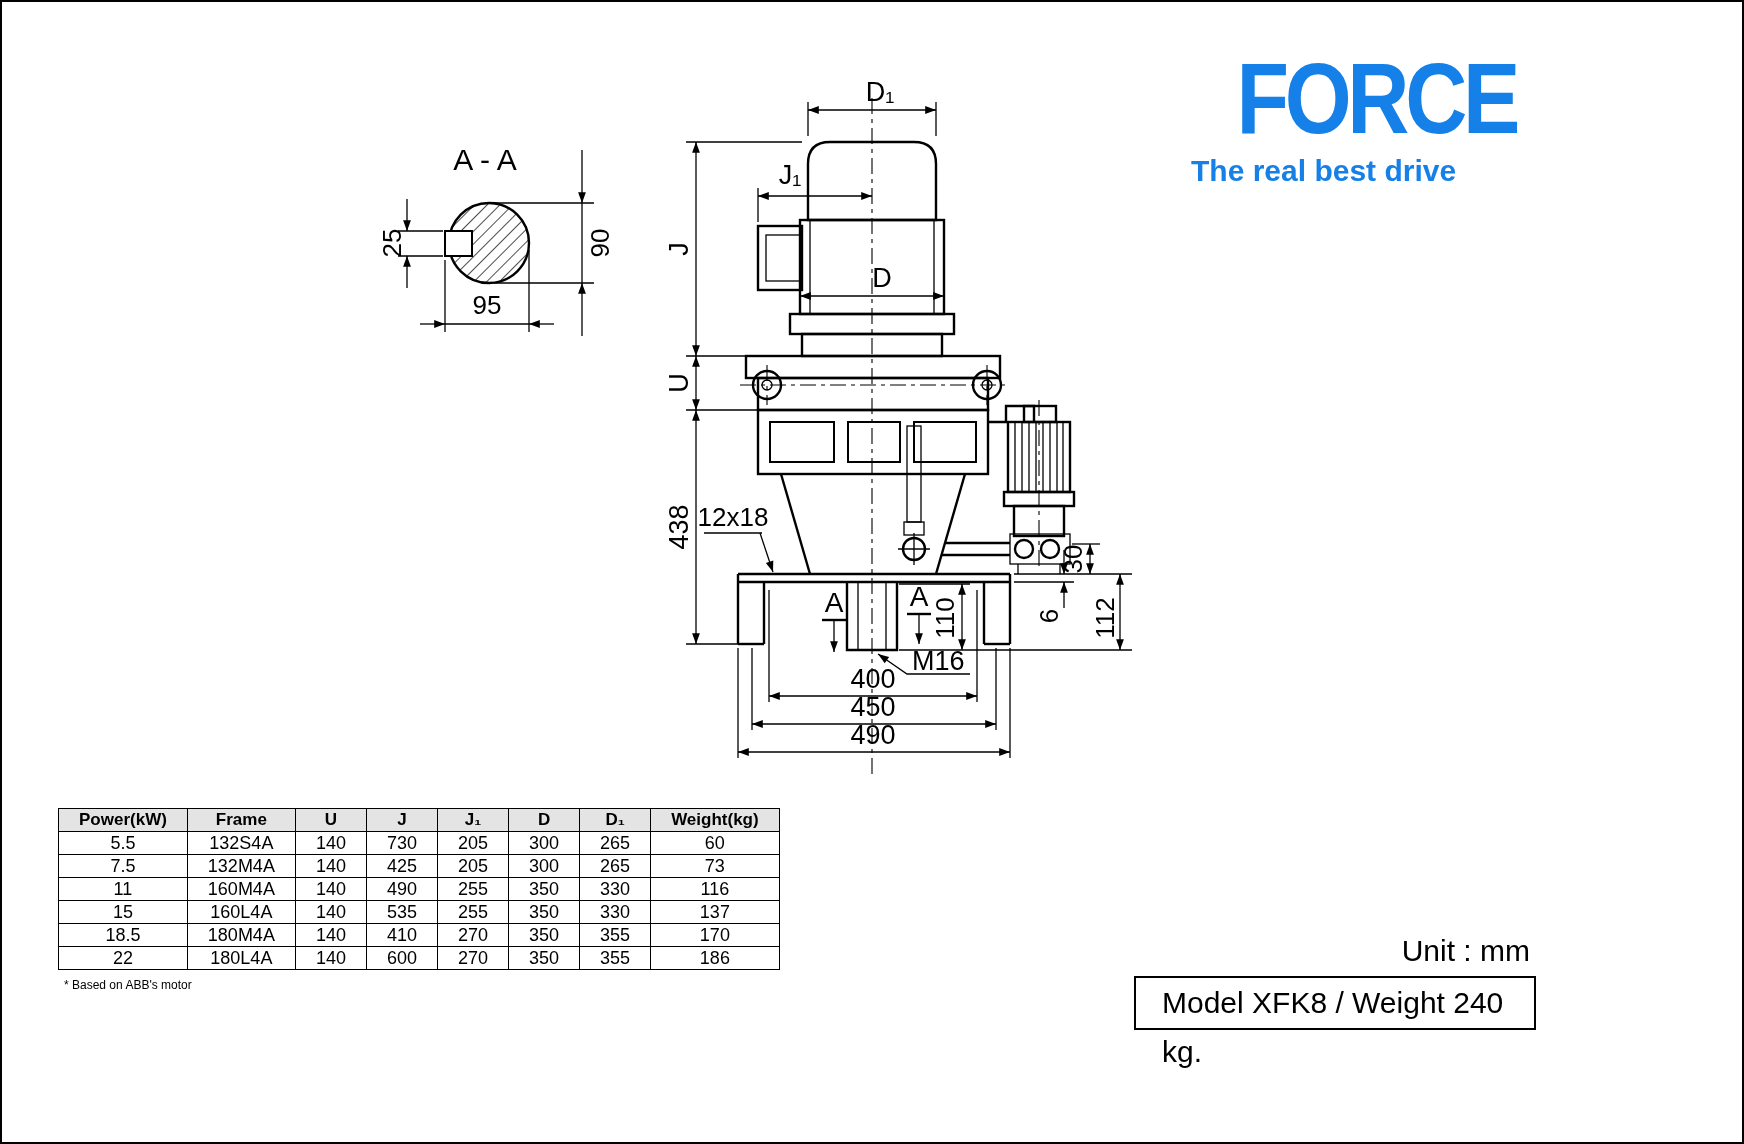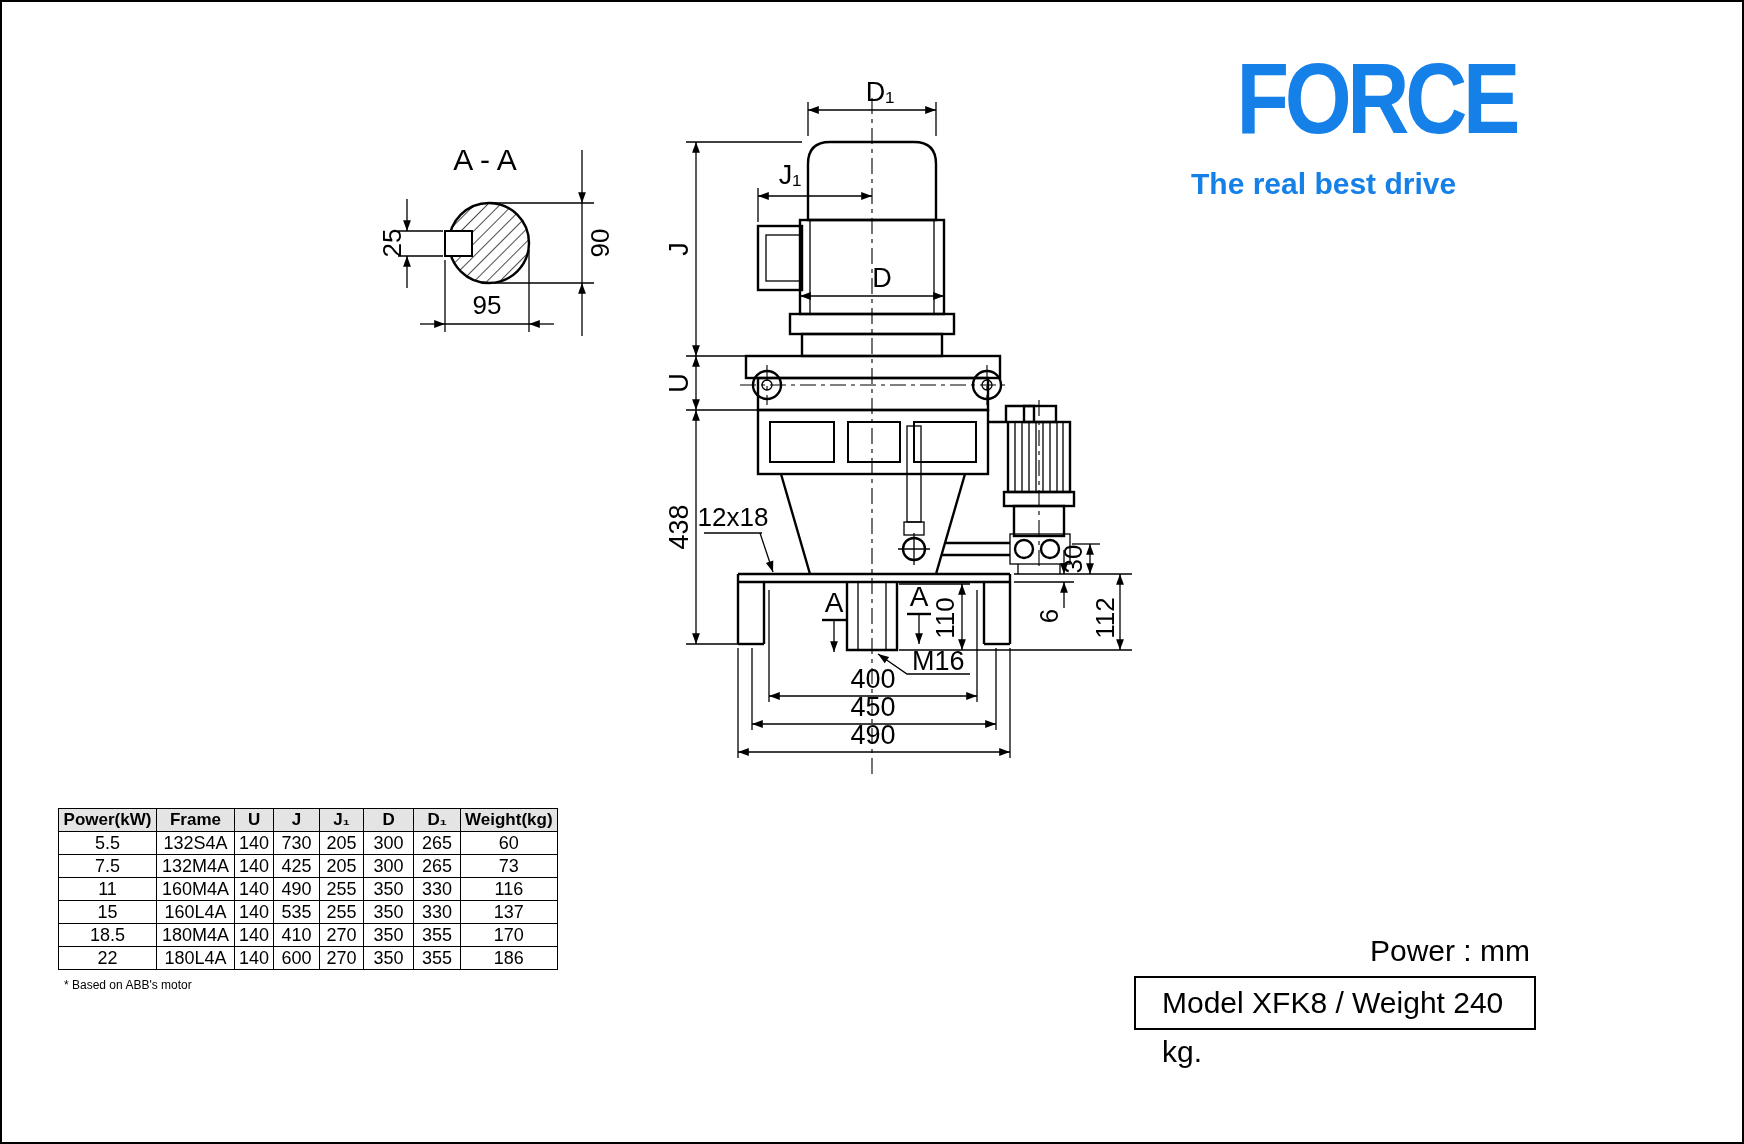--- a/index.html
+++ b/index.html
@@ -10,23 +10,23 @@
   svg text{font-family:"Liberation Sans",sans-serif;fill:#000}
   .t26{font-size:26px}
   .t27{font-size:27px}
   .t28{font-size:28px}
   .t30{font-size:30px}
   .ol{stroke:#000;stroke-width:2.4;fill:none}
   .tl{stroke:#000;stroke-width:1.3;fill:none}
   .cl{stroke:#000;stroke-width:1.1;fill:none;stroke-dasharray:16 5 4 5}
   .logo{position:absolute;top:56px;right:226px;text-align:left}
   .logo-title{font-size:100px;font-weight:bold;letter-spacing:-5px;line-height:0.8;transform:scaleX(0.86);transform-origin:100% 50%}
-  .logo-tagline{font-size:30px;font-weight:bold;margin-top:29px}
+  .logo-tagline{font-size:30px;font-weight:bold;margin-top:16px}
   .spec-table{position:absolute;left:56px;top:806px;border-collapse:collapse;font-size:18px}
-  .spec-table th,.spec-table td{border:1.5px solid #000;padding:0 4px;height:23px;text-align:center;white-space:nowrap}
+  .spec-table th,.spec-table td{border:1.5px solid #000;padding:0 20px;height:23px;text-align:center;white-space:nowrap}
   .spec-table th{background:#e4e4e4;font-size:17px}
   .spec-table th:nth-child(1){width:98px}
   .spec-table th:nth-child(2){width:78px}
   .spec-table th:nth-child(3){width:36px}
   .spec-table th:nth-child(4){width:46px}
   .spec-table th:nth-child(5){width:44px}
   .spec-table th:nth-child(6){width:50px}
   .spec-table th:nth-child(7){width:47px}
   .spec-table th:nth-child(8){width:87px}
   .footnote{position:absolute;left:62px;top:976px;font-size:12px}
@@ -316,18 +316,18 @@
           <td>600</td>
           <td>270</td>
           <td>350</td>
           <td>355</td>
           <td>186</td>
         </tr>
       </tbody>
   </table>
   <div class="footnote">* Based on ABB's motor</div>
 
-  <div class="unit-label">Power : mm</div>
+  <div class="unit-label">Unit : mm</div>
   <div class="model-box">
     <span>Model XFK8 / Weight 240 kg.</span>
   </div>
 
 </div>
 
 </body></html>

